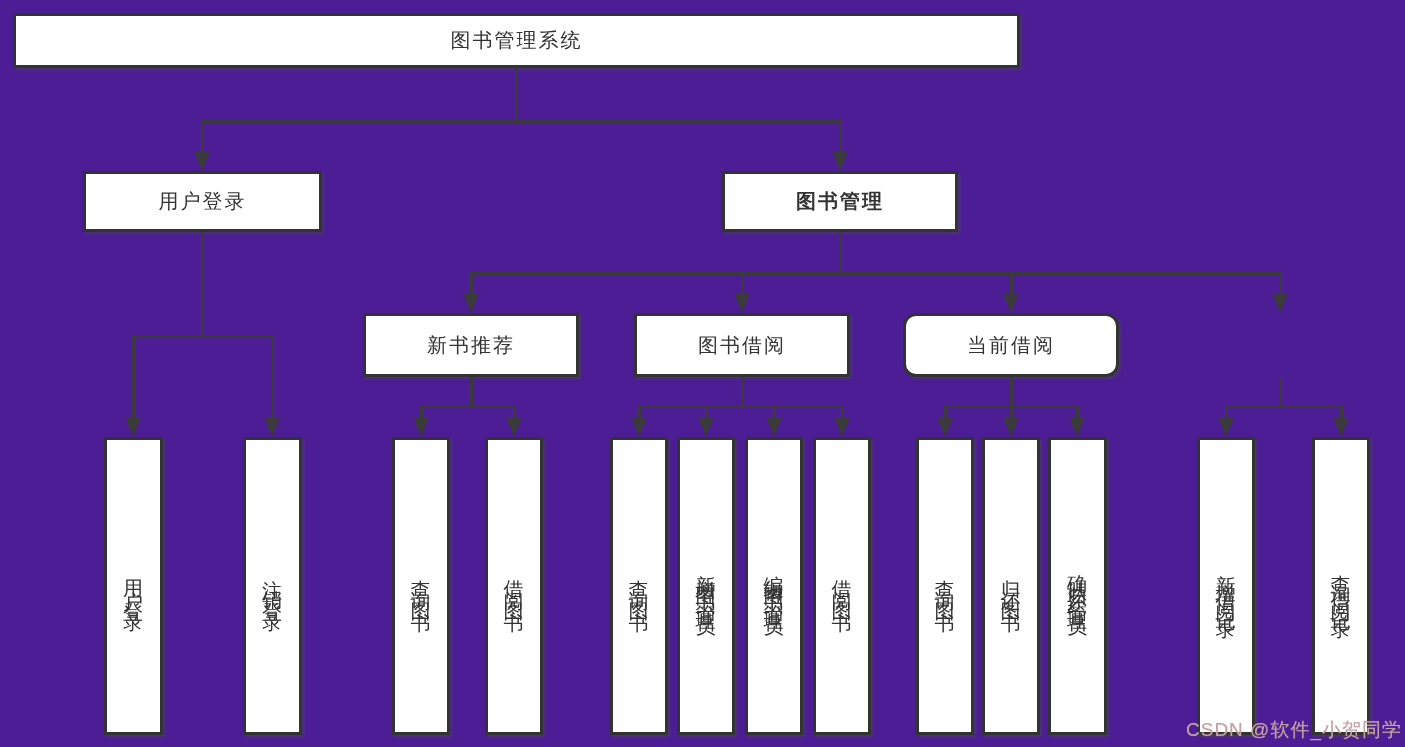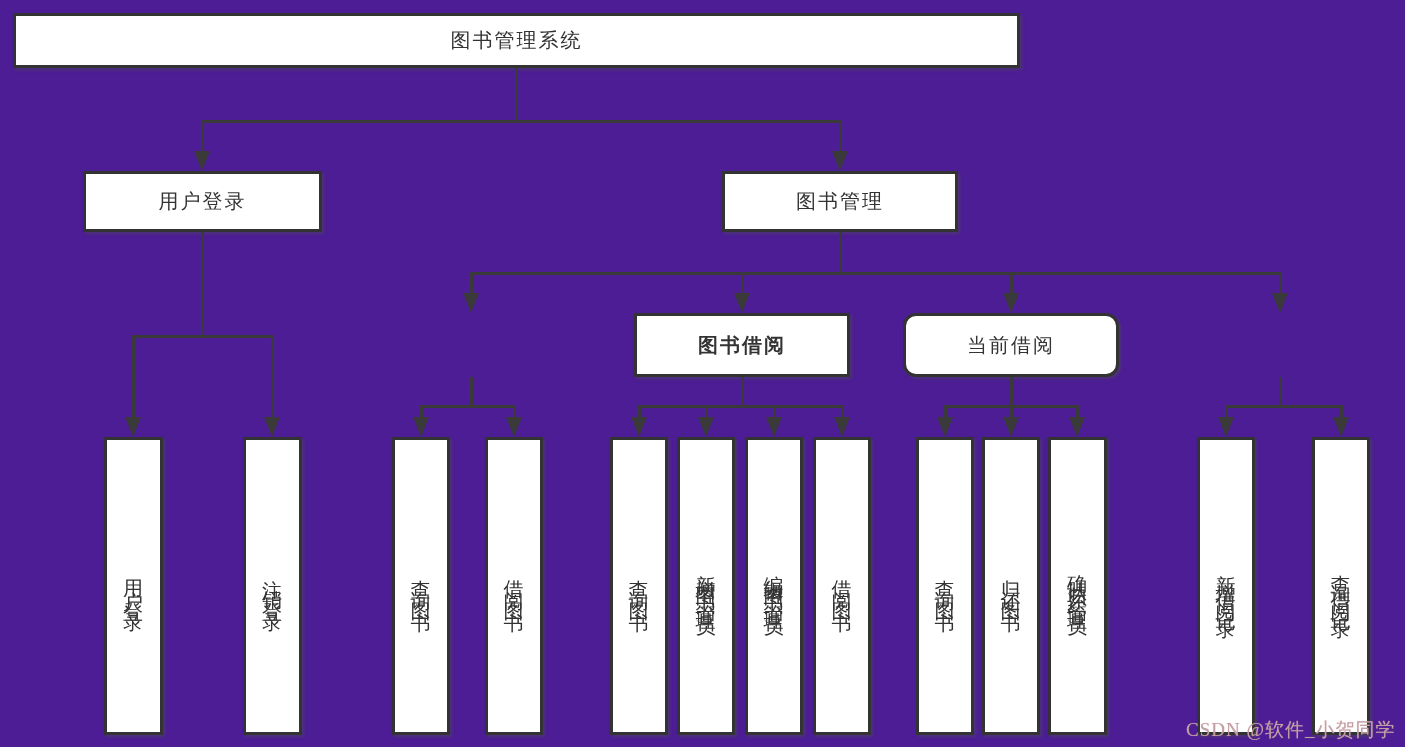--- a/index.html
+++ b/index.html
@@ -56,59 +56,59 @@
   
   .watermark {
     position: absolute;
     left: 1186px;
     top: 717px;
     font-size: 19px;
     color: #c29fa3;
     letter-spacing: 1px;
     white-space: nowrap;
     text-shadow: 0 0 1px rgba(210,160,168,0.6);
-    font-family: Liberation Serif, serif;
   }
 </style>
 </head>
 <body>
 
 <div id="canvas">
 
   <div class="node hbox" style="left:13px; top:13px; width:1007px; height:55px;">图书管理系统</div>
 
   <div class="line" style="left:515px; top:68px;  width:3px;  height:55px;"></div>
   <div class="line" style="left:201px; top:120px; width:641px; height:3px;"></div>
   <div class="line" style="left:201px; top:120px; width:3px;  height:33px;"></div>
   <div class="arrow" style="left:194px; top:151px;"></div>
   <div class="line" style="left:839px; top:120px; width:3px;  height:33px;"></div>
   <div class="arrow" style="left:832px; top:151px;"></div>
 
   <div class="node hbox" style="left:83px;  top:171px; width:239px; height:61px;">用户登录</div>
-  <div class="node hbox" style="left:722px; top:171px; width:236px; height:61px;">图书管理</div>
+  <div class="node hbox" style="left:722px; top:171px; width:236px; height:61px;font-weight:bold;">图书管理</div>
 
   <div class="line" style="left:201px; top:232px; width:3px;   height:106px;"></div>
   <div class="line" style="left:132px; top:335px; width:142px; height:3px;"></div>
   <div class="line" style="left:132px; top:335px; width:3px;   height:82px;"></div>
   <div class="arrow" style="left:125px; top:417px;"></div>
   <div class="line" style="left:271px; top:335px; width:3px;   height:82px;"></div>
   <div class="arrow" style="left:264px; top:417px;"></div>
 
   <div class="line" style="left:839px; top:232px; width:3px;   height:42px;"></div>
   <div class="line" style="left:470px; top:272px; width:812px; height:3px;"></div>
   <div class="line" style="left:470px;  top:272px; width:3px; height:22px;"></div>
   <div class="arrow" style="left:463px;  top:293px;"></div>
   <div class="line" style="left:741px;  top:272px; width:3px; height:22px;"></div>
   <div class="arrow" style="left:734px;  top:293px;"></div>
   <div class="line" style="left:1010px; top:272px; width:3px; height:22px;"></div>
   <div class="arrow" style="left:1003px; top:293px;"></div>
   <div class="line" style="left:1279px; top:272px; width:3px; height:22px;"></div>
   <div class="arrow" style="left:1272px; top:293px;"></div>
 
-  <div class="node hbox" style="left:634px;  top:313px; width:216px; height:64px;font-weight:bold;">图书借阅</div>
+  <div class="node hbox" style="left:363px;  top:313px; width:216px; height:64px;">新书推荐</div>
+  <div class="node hbox" style="left:634px;  top:313px; width:216px; height:64px;">图书借阅</div>
   <div class="node hbox" style="left:903px;  top:313px; width:216px; height:64px;border-radius:13px;">当前借阅</div>
 
   <div class="line" style="left:470px; top:377px; width:3px;  height:30px;"></div>
   <div class="line" style="left:420px; top:405px; width:96px; height:3px;"></div>
   <div class="line" style="left:420px; top:405px; width:3px;  height:12px;"></div>
   <div class="arrow" style="left:413px; top:417px;"></div>
   <div class="line" style="left:513px; top:405px; width:3px;  height:12px;"></div>
   <div class="arrow" style="left:506px; top:417px;"></div>
 
   <div class="line" style="left:741px; top:377px; width:3px;   height:30px;"></div>

